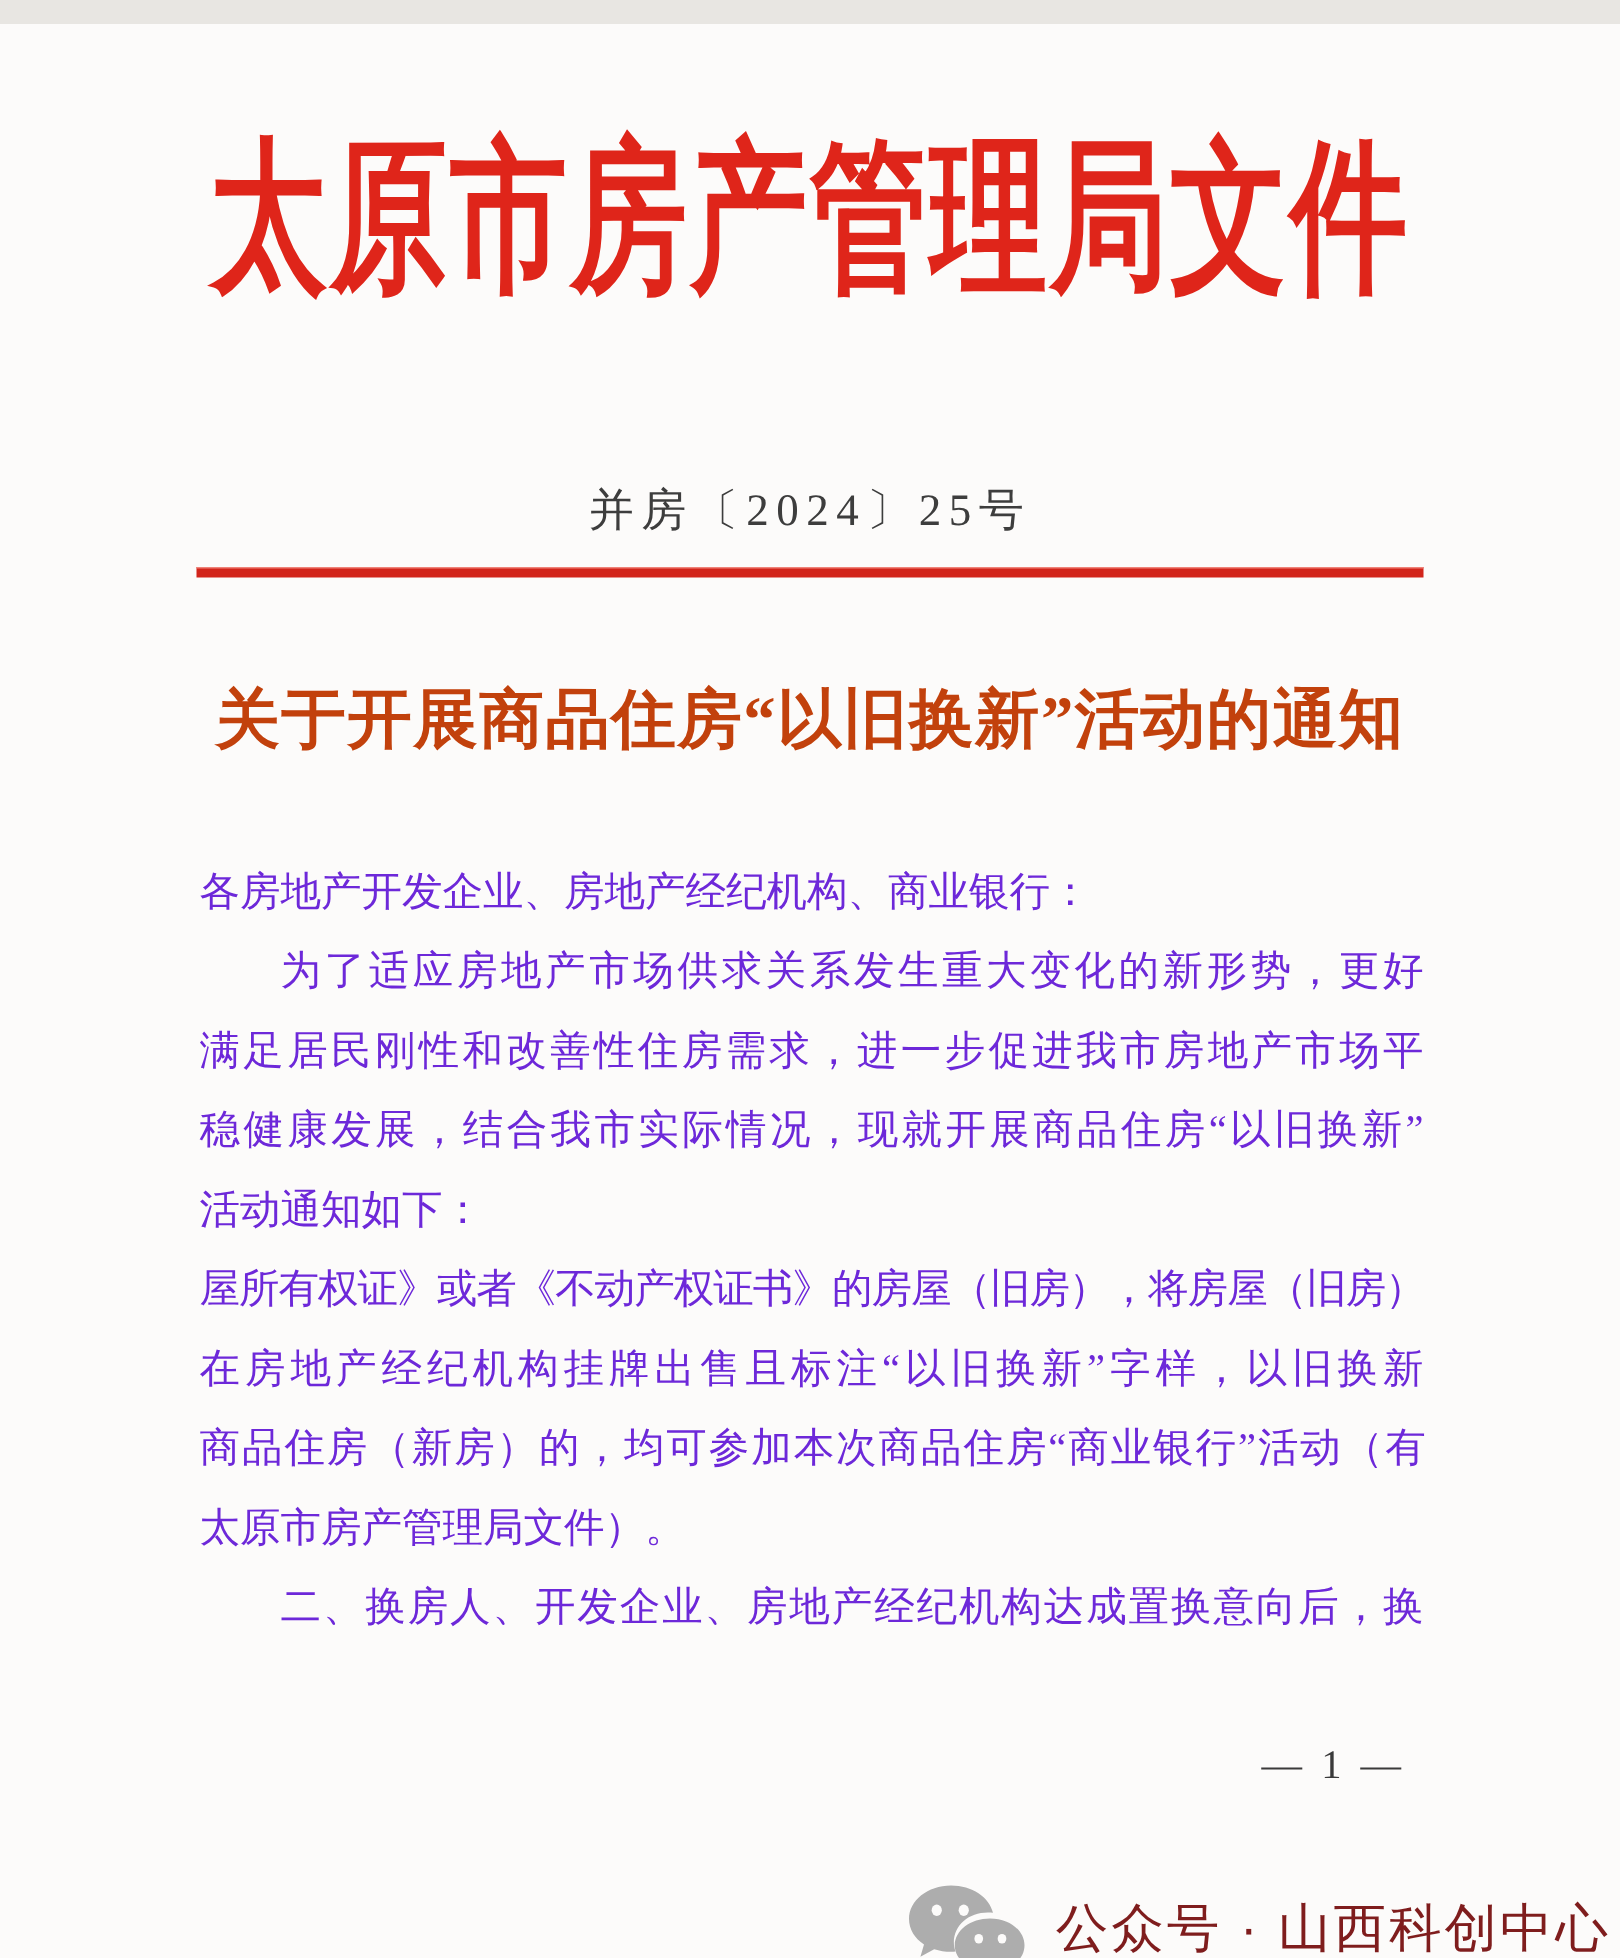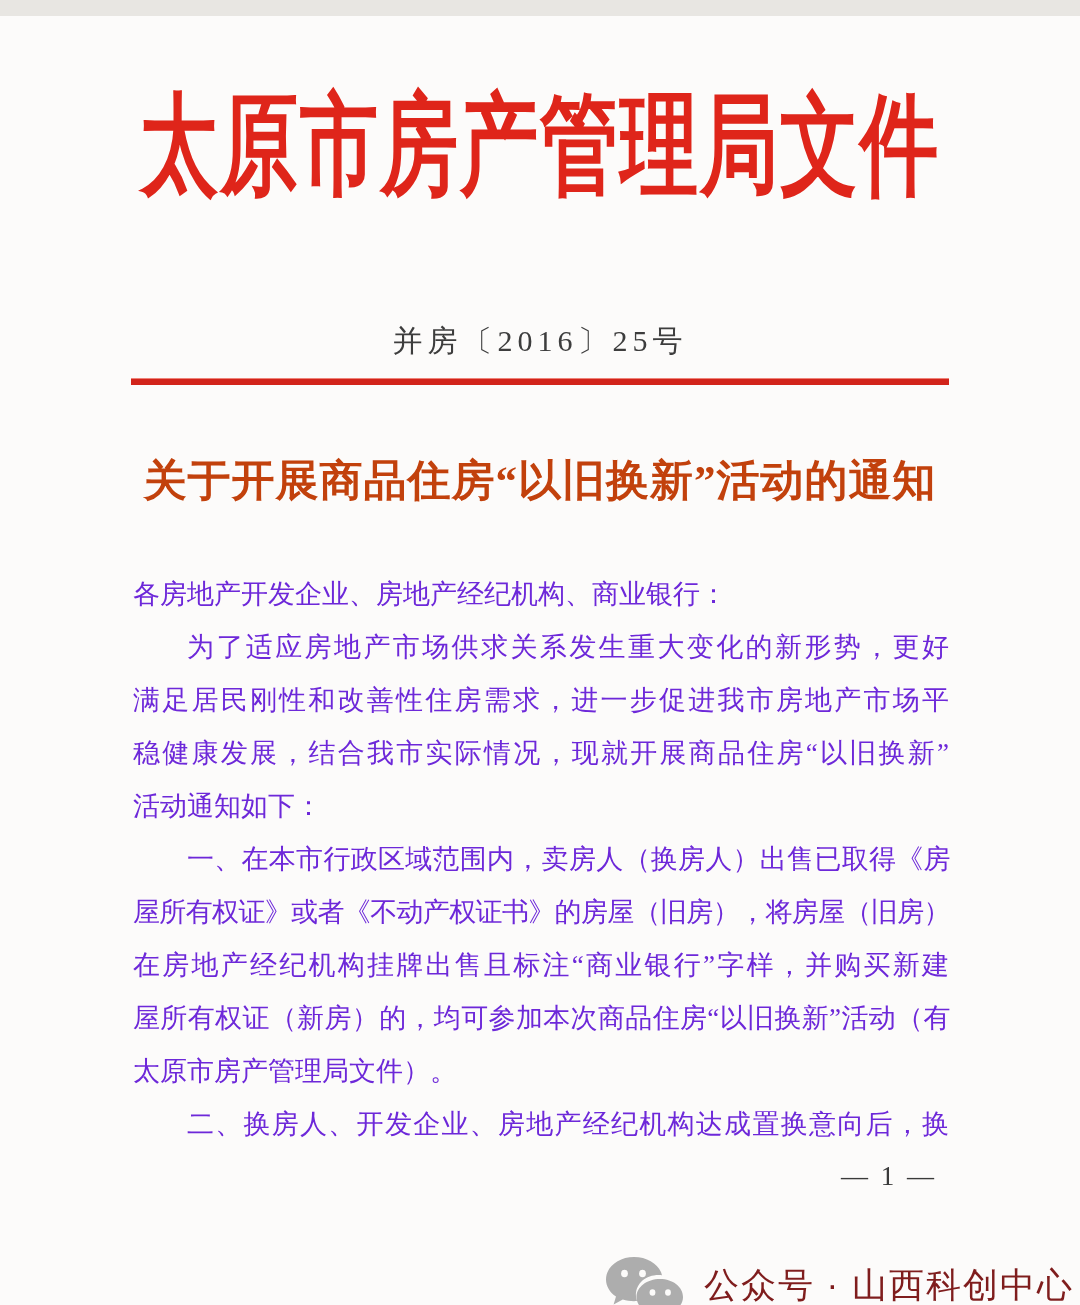--- a/index.html
+++ b/index.html
@@ -81,36 +81,35 @@
     white-space:nowrap;
   }
 </style>
 </head>
 <body>
 
 <div class="page">
 
   <div class="header-title" style="color: rgb(223, 37, 26);">太原市房产管理局文件</div>
 
-  <div class="doc-number">并房〔2016〕25号</div>
+  <div class="doc-number">并房〔2024〕25号</div>
 
   <div class="red-line" style="background: rgb(210, 36, 26);"></div>
 
   <div class="doc-title">关于开展商品住房“以旧换新”活动的通知</div>
 
   <div class="body-text" id="body-text">
       <div class="line">各房地产开发企业、房地产经纪机构、商业银行：</div>
       <div class="line indent justify">为了适应房地产市场供求关系发生重大变化的新形势，更好</div>
       <div class="line justify">满足居民刚性和改善性住房需求，进一步促进我市房地产市场平</div>
       <div class="line justify">稳健康发展，结合我市实际情况，现就开展商品住房“以旧换新”</div>
       <div class="line">活动通知如下：</div>
-      <div class="line indent justify tight">一、在本市行政区域范围内，卖房人（换房人）出售已取得《房</div>
       <div class="line justify tight">屋所有权证》或者《不动产权证书》的房屋（旧房），将房屋（旧房）</div>
-      <div class="line justify">在房地产经纪机构挂牌出售且标注“商业银行”字样，并购买新建</div>
-      <div class="line justify tight">屋所有权证（新房）的，均可参加本次商品住房“以旧换新”活动（有</div>
+      <div class="line justify">在房地产经纪机构挂牌出售且标注“以旧换新”字样，以旧换新</div>
+      <div class="line justify tight">商品住房（新房）的，均可参加本次商品住房“商业银行”活动（有</div>
       <div class="line">太原市房产管理局文件）。</div>
       <div class="line indent justify">二、换房人、开发企业、房地产经纪机构达成置换意向后，换</div>
     </div>
 
   <div class="page-number">— 1 —</div>
 
   <div class="footer">
     <svg class="wechat-icon" viewBox="0 0 86 60">
       <g fill="#adadad">
         <path d="M30 2C14.5 2 2 12 2 24.4c0 6.9 3.9 13 10 17l-2.4 8.1 9.2-5c3.5 1.1 7.3 1.7 11.2 1.7 1 0 2-.05 3-.14-.7-1.9-1.1-3.9-1.1-6C31.9 28.3 42 20 54.5 20c1.2 0 2.4.08 3.5.23C55.6 9.8 44 2 30 2z"></path>

